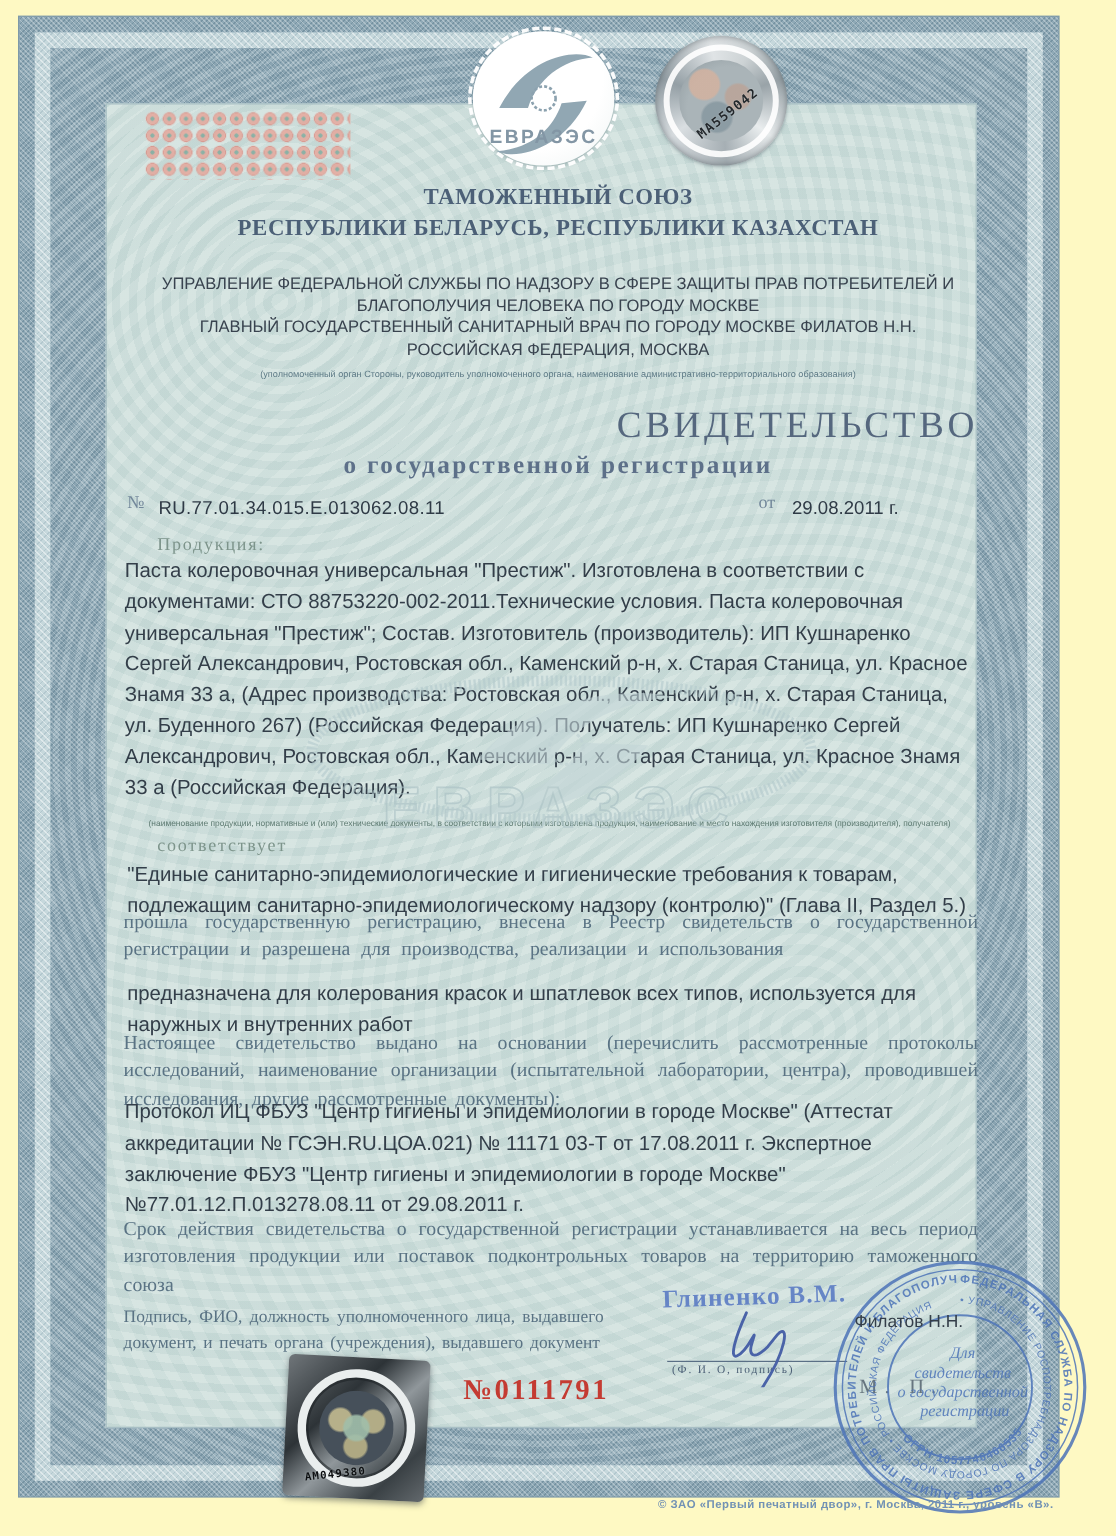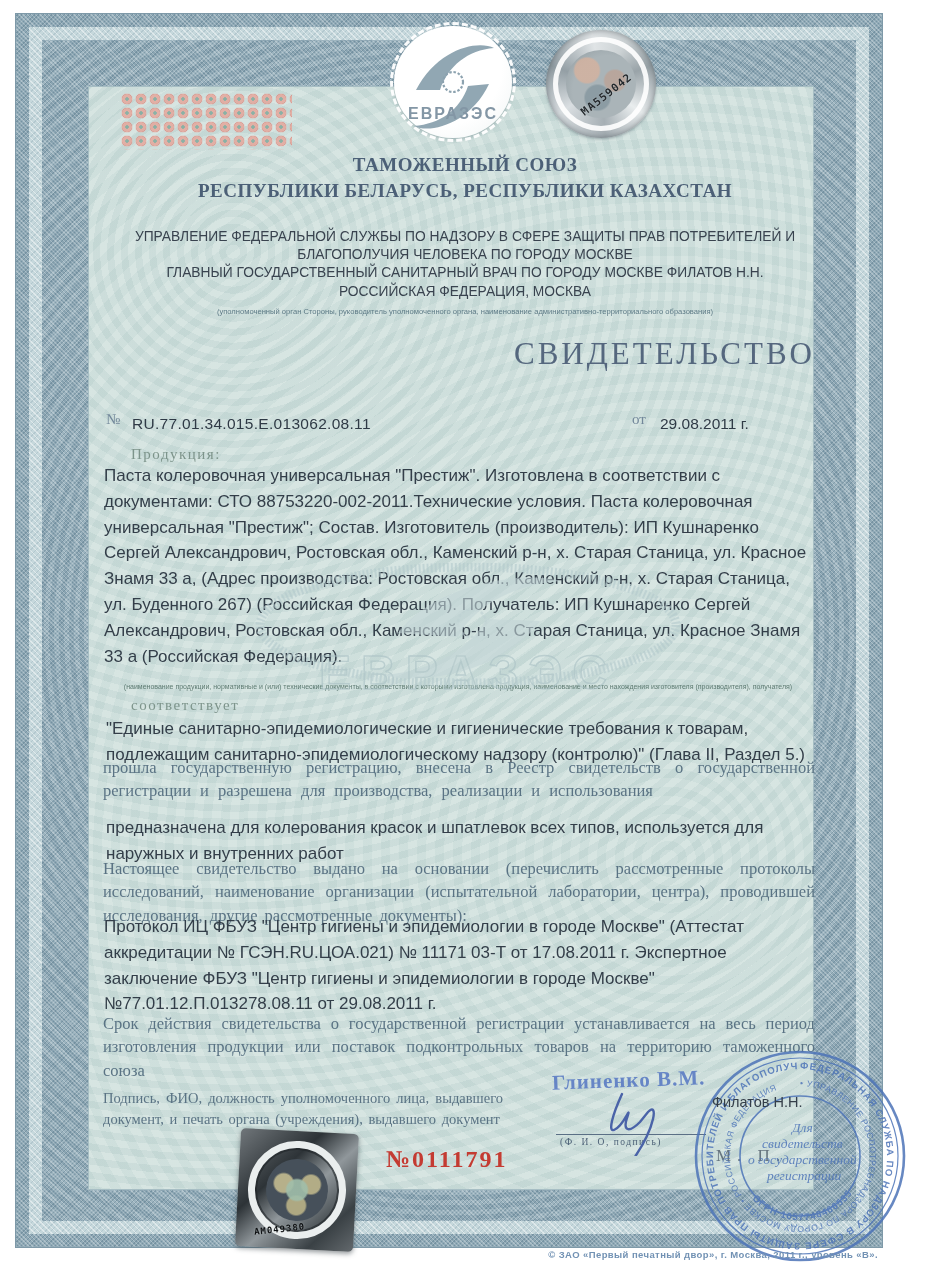--- a/index.html
+++ b/index.html
@@ -1,16 +1,16 @@
 <!DOCTYPE html>
 <html><head>
 <meta charset="utf-8">
 <style>
   html,body{margin:0;padding:0;background:#e9e9e6;}
-  .page{position:relative;width:930px;height:1280px;background:#ffffff;overflow:hidden;
+  .page{position:relative;width:930px;height:1280px;background:#fef9c3;overflow:hidden;
         font-family:"Liberation Sans",sans-serif;}
   
   .band{position:absolute;left:16px;top:14px;right:48px;bottom:33px;background-color:#8fa9b6;
     background-image:
       repeating-linear-gradient(45deg,rgba(255,255,255,.28) 0 1px,transparent 1px 3px),
       repeating-linear-gradient(-45deg,rgba(60,95,115,.30) 0 1px,transparent 1px 3px);
     box-shadow:0 0 0 1px #7e99a8;}
   .ribbon{position:absolute;inset:13px;background-color:#c6d8dc;
     background-image:
       repeating-linear-gradient(45deg,rgba(255,255,255,.45) 0 1px,transparent 1px 4px),
@@ -129,20 +129,21 @@
     <div>РЕСПУБЛИКИ БЕЛАРУСЬ, РЕСПУБЛИКИ КАЗАХСТАН</div>
   </div>
   <div class="abs cap" style="left:110px;top:307px;width:710px;text-align:center;font-size:7.6px">(уполномоченный орган Стороны, руководитель уполномоченного органа, наименование административно-территориального образования)</div>
   <div class="abs hdr-sans" style="left:110px;top:228px;width:710px;text-align:center;font-size:13.8px;line-height:1.32">
     <div>УПРАВЛЕНИЕ ФЕДЕРАЛЬНОЙ СЛУЖБЫ ПО НАДЗОРУ В СФЕРЕ ЗАЩИТЫ ПРАВ ПОТРЕБИТЕЛЕЙ И БЛАГОПОЛУЧИЯ ЧЕЛОВЕКА ПО ГОРОДУ МОСКВЕ</div>
     <div>ГЛАВНЫЙ ГОСУДАРСТВЕННЫЙ САНИТАРНЫЙ ВРАЧ ПО ГОРОДУ МОСКВЕ ФИЛАТОВ Н.Н.</div>
     <div>РОССИЙСКАЯ ФЕДЕРАЦИЯ, МОСКВА</div>
   </div>
 
   <div class="abs serif" style="left:115px;top:336px;width:700px;text-align:right;font-size:31px;font-weight:normal;letter-spacing:3px;color:#55677e">СВИДЕТЕЛЬСТВО</div>
+  <div class="abs serif" style="left:115px;top:375px;width:700px;text-align:center;font-size:21px;font-weight:bold;letter-spacing:2px;color:#5d7089">о государственной регистрации</div>
 
   <div class="abs serif" style="left:106px;top:411px;font-size:15px;color:#72879a">№</div>
   <div class="abs" style="left:132px;top:415px;font-size:15.5px;color:#2f3a46;letter-spacing:.3px">RU.77.01.34.015.E.013062.08.11</div>
   <div class="abs serif" style="left:632px;top:411px;font-size:15px;color:#72879a">от</div>
   <div class="abs" style="left:660px;top:415px;font-size:15.5px;color:#2f3a46">29.08.2011 г.</div>
 
   <div class="abs glabel" style="left:103px;top:446px;font-size:15px">Продукция:</div>
   <div class="abs body-sans" style="left:104px;top:463px;width:712px">Паста колеровочная универсальная "Престиж". Изготовлена в соответствии с документами: СТО 88753220-002-2011.Технические условия. Паста колеровочная универсальная "Престиж"; Состав. Изготовитель (производитель): ИП Кушнаренко Сергей Александрович, Ростовская обл., Каменский р-н, х. Старая Станица, ул. Красное Знамя 33 а, (Адрес производства: Ростовская обл., Каменский р-н, х. Старая Станица, ул. Буденного 267) (Российская Федерация).  Получатель: ИП Кушнаренко Сергей Александрович, Ростовская обл., Каменский р-н, х. Старая Станица, ул. Красное Знамя 33 а (Российская Федерация).</div>
 
   <div class="abs wm">

